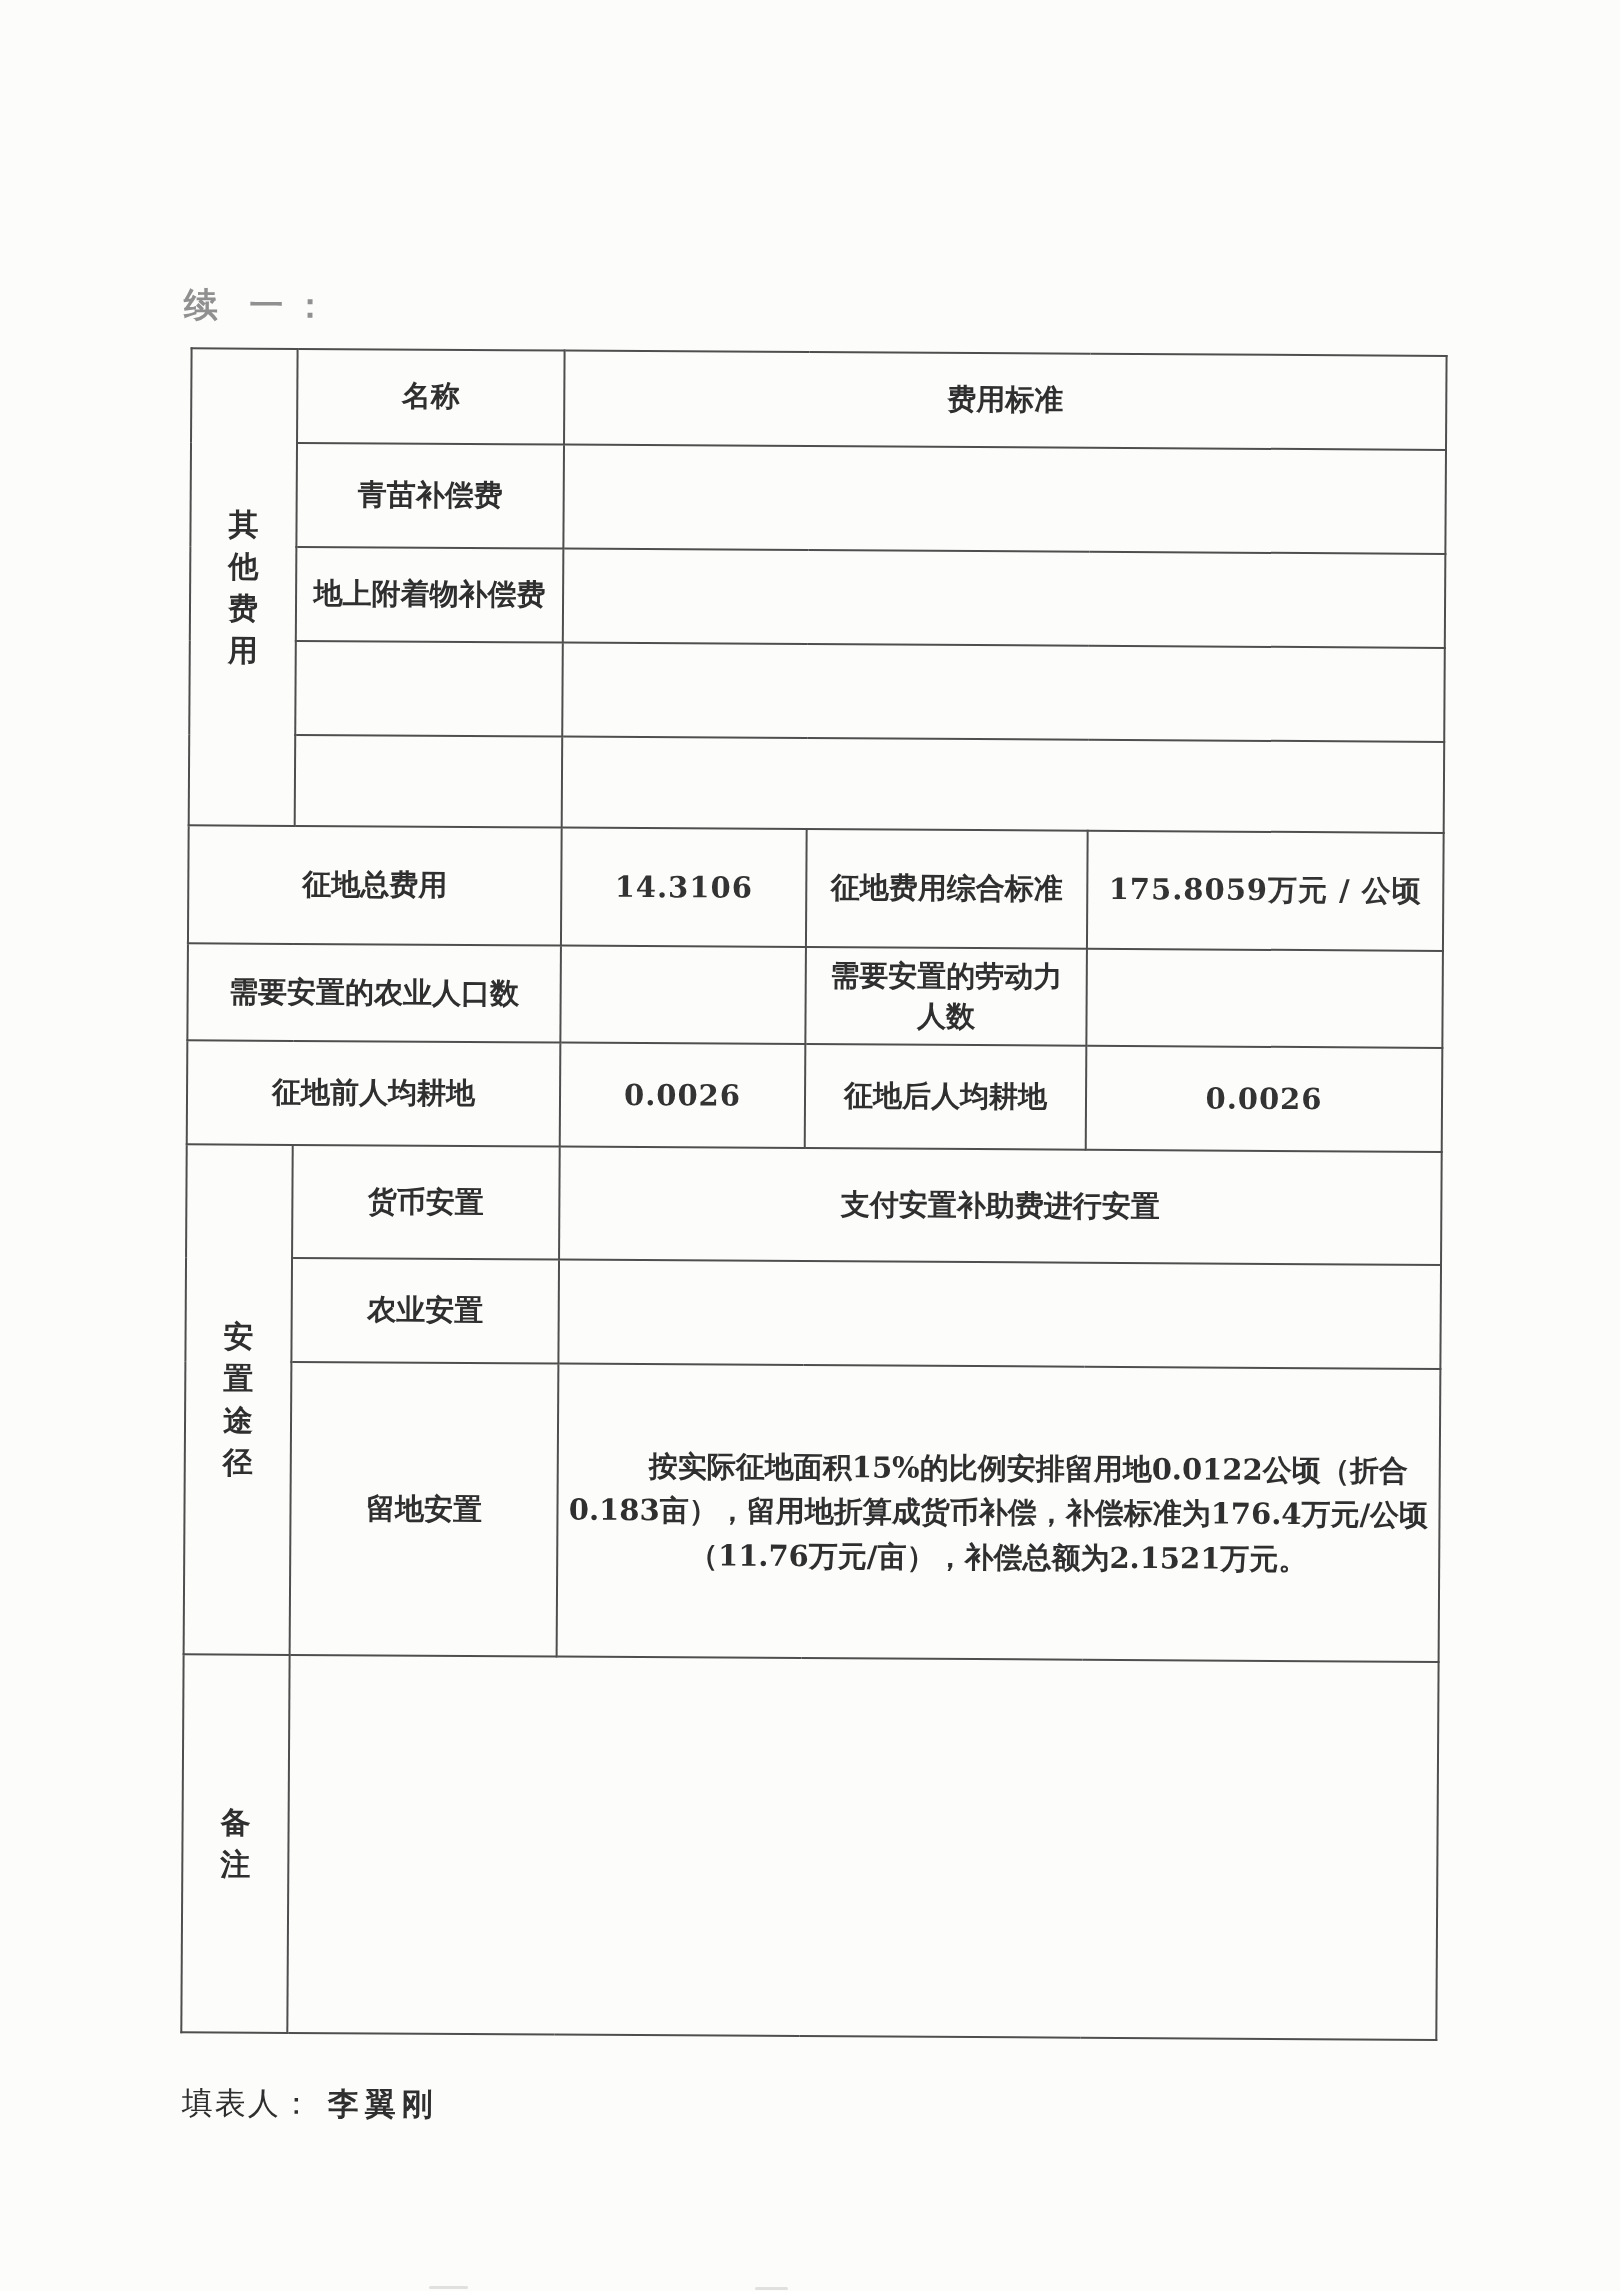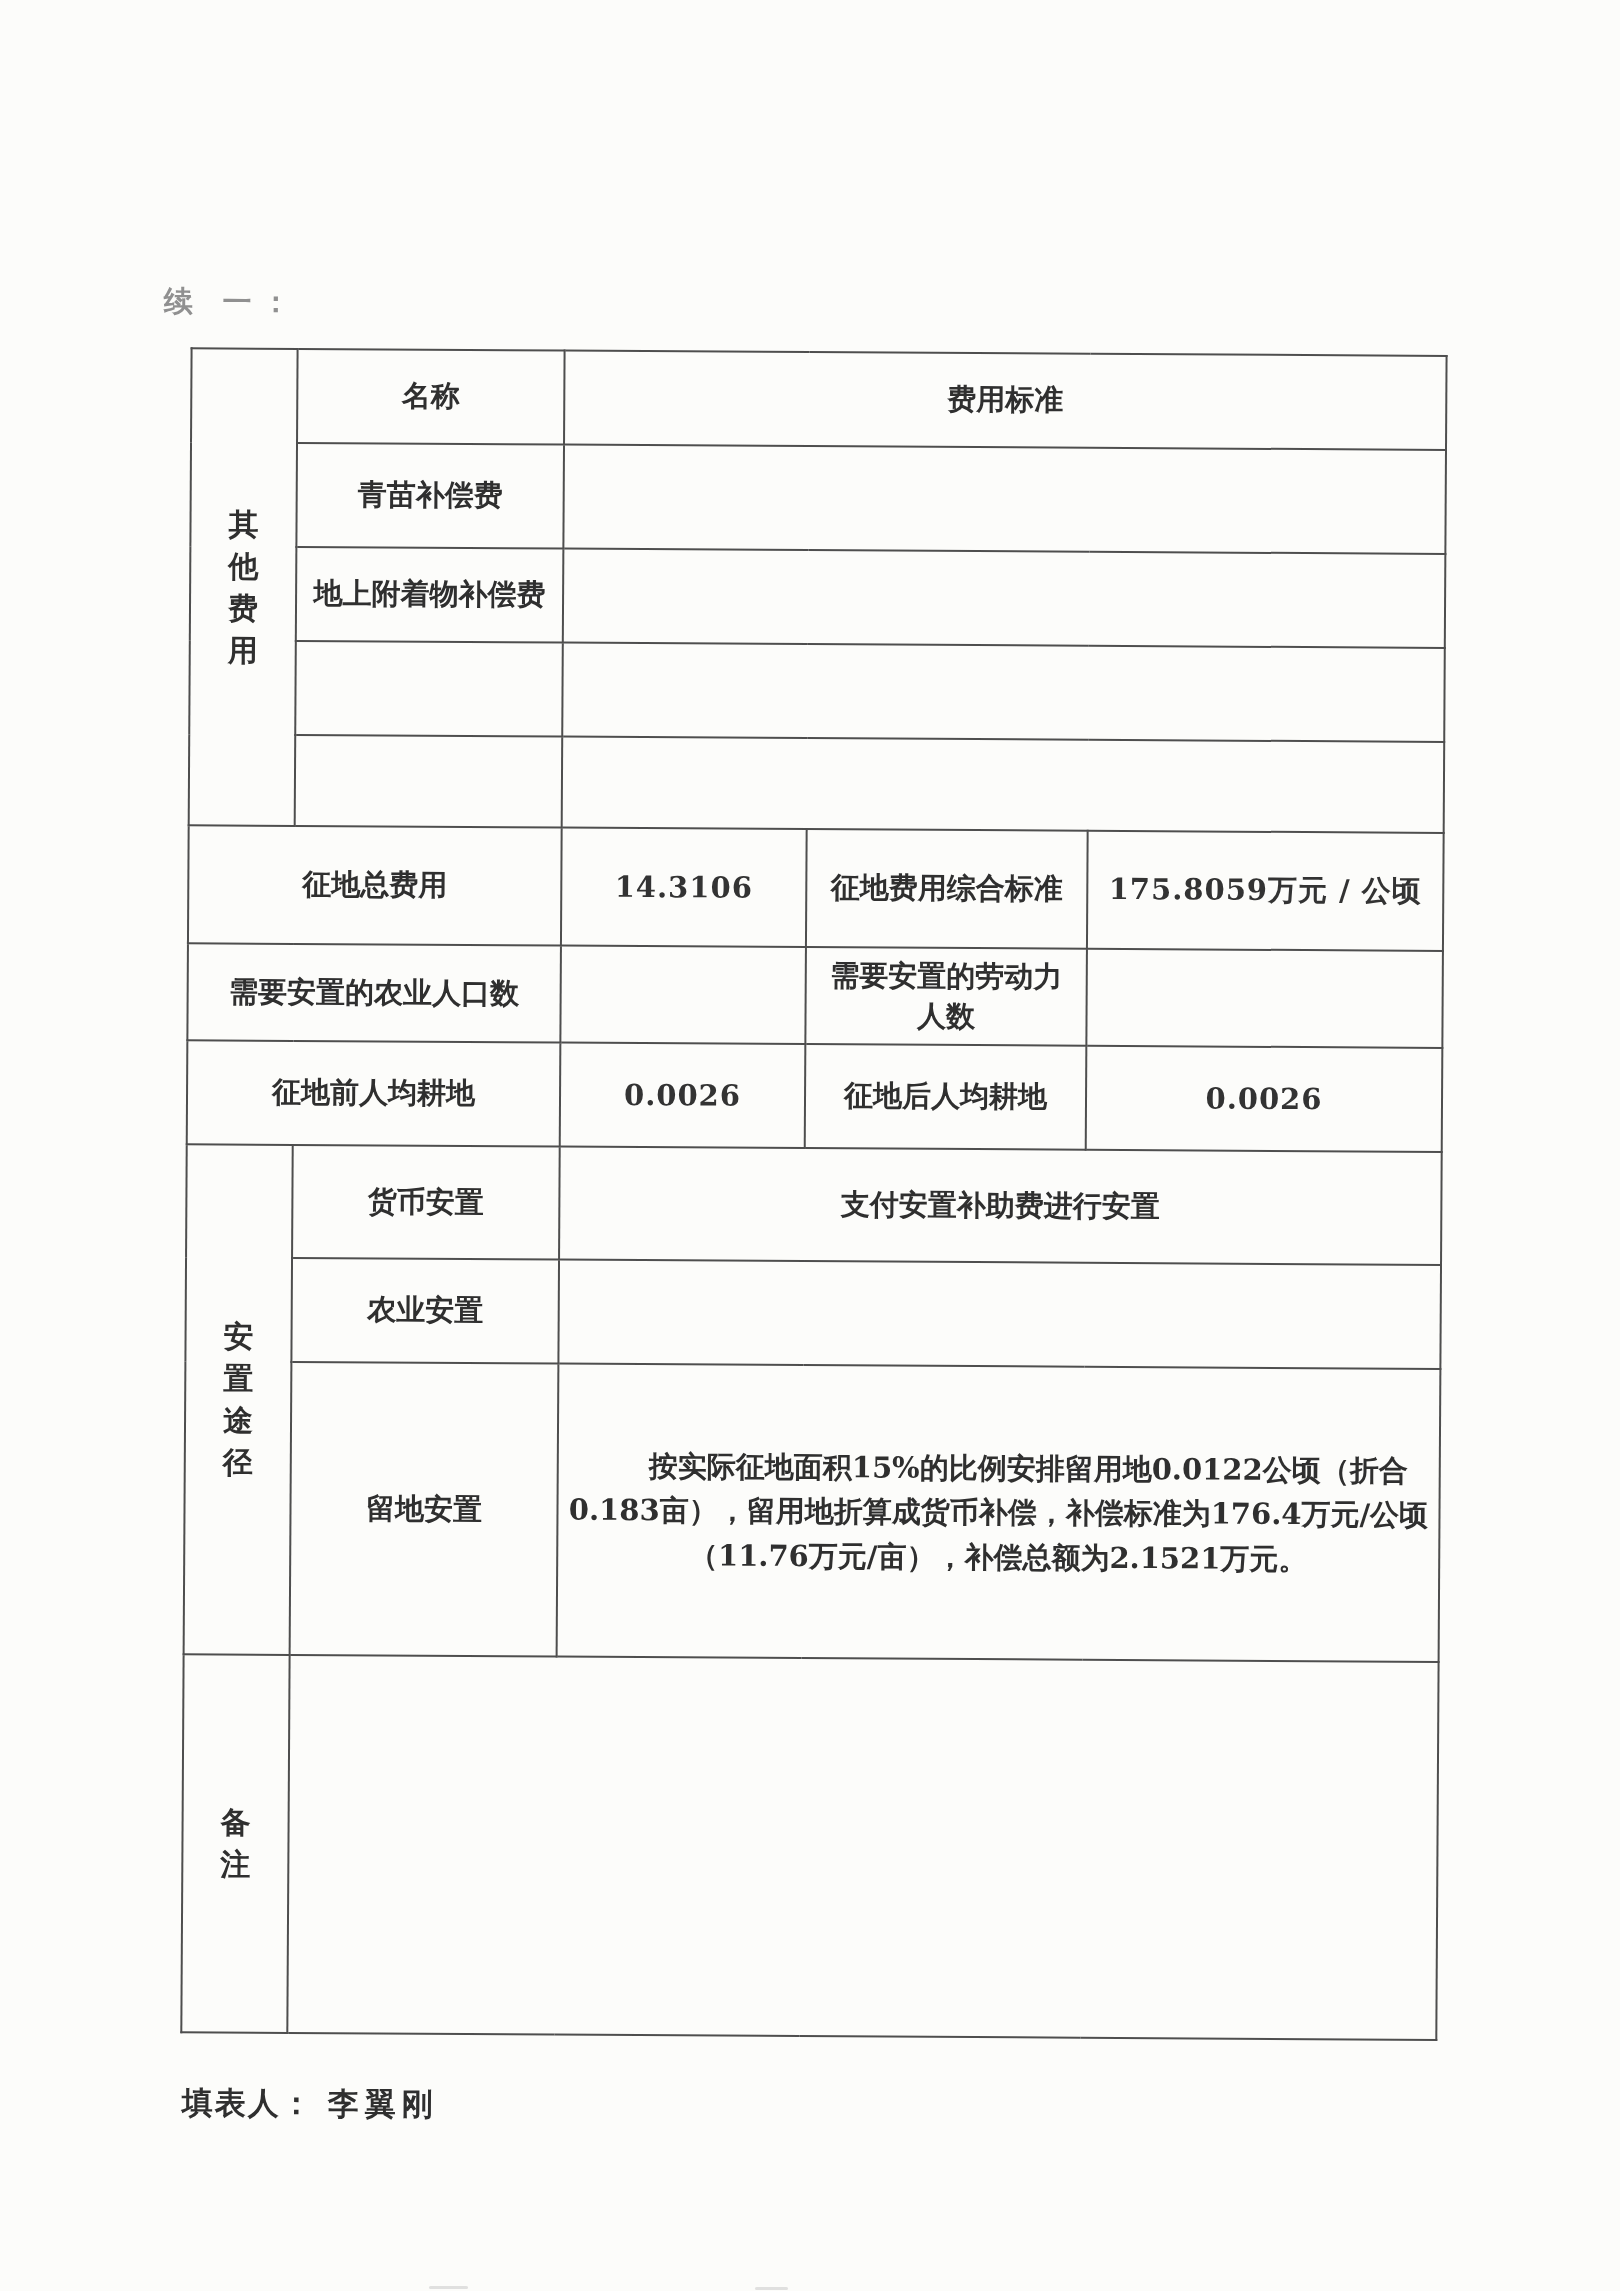--- a/index.html
+++ b/index.html
@@ -23,22 +23,22 @@
     background:var(--paper);
     overflow:hidden;
   }
   
   .sheet{
     position:absolute;left:147px;top:282px;width:1392px;height:1941px;
     transform:rotate(0.35deg);
     transform-origin:0 0;
   }
   .cont-label{
-    position:absolute;left:17px;top:0px;
-    font-size:29px;font-weight:600;
+    position:absolute;left:37px;top:0px;
+    font-size:34px;font-weight:600;
     color:var(--faint-ink);
     letter-spacing:9.8px;
   }
   table.form{
     position:absolute;left:44px;top:65px;
     width:1255px;
     border-collapse:collapse;
     table-layout:fixed;
   }
   table.form td{
@@ -95,21 +95,21 @@
     text-indent:59px;
   }
   td.center-content{
     font-weight:600;
   }
   .footer-line{
     position:absolute;left:46px;top:1800px;
     font-size:31px;
     white-space:nowrap;
   }
-  .footer-line .flabel{font-weight:700;letter-spacing:2px;}
+  .footer-line .flabel{font-weight:400;letter-spacing:2px;}
   .footer-line .fname{font-weight:600;margin-left:14px;letter-spacing:5.9px;}
   
   .speck{
     position:absolute;height:2.9px;background:#c9c9c9;opacity:.55;border-radius:2px;
   }
   .speck.s1{left:429px;top:2286px;width:39px;}
   .speck.s2{left:755px;top:2287px;width:33px;}
 </style>
 </head>
 <body>

